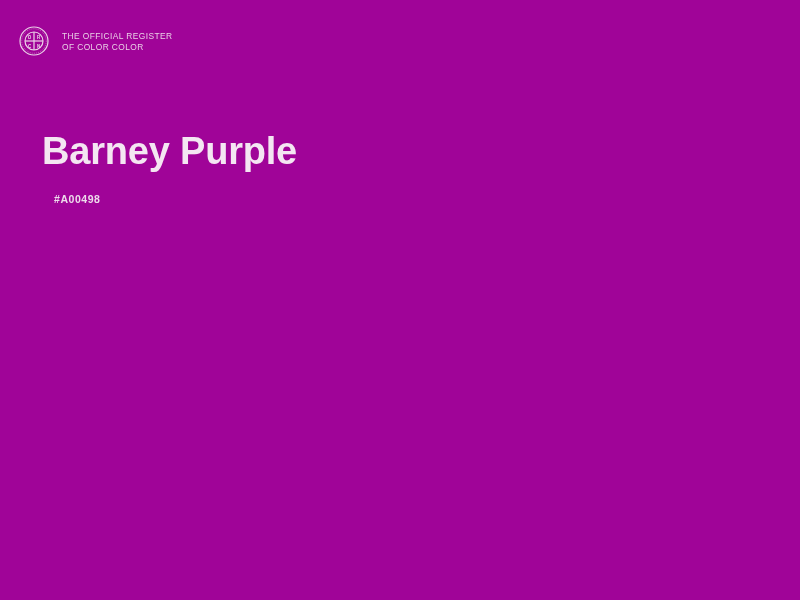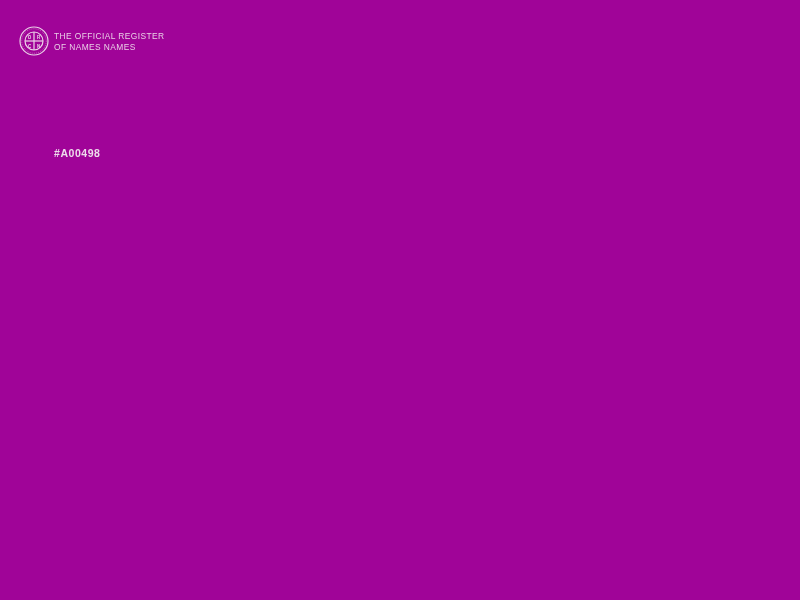--- a/index.html
+++ b/index.html
@@ -20,21 +20,21 @@
     background: #a00498;
   }
 
   
   #brand {
     position: absolute;
     left: 19px;
     top: 26px;
     display: flex;
     align-items: center;
-    gap: 5px;
+    gap: 13px;
   }
   #seal {
     width: 30px;
     height: 30px;
     flex: 0 0 30px;
     display: block;
   }
   #brand-text {
     display: flex;
     flex-direction: column;
@@ -97,22 +97,23 @@
 
         <text x="21" y="26.5" font-family="Liberation Sans, sans-serif" font-size="9" font-weight="bold" fill="#EBD4E8" text-anchor="middle">O</text>
         <text x="39" y="26.5" font-family="Liberation Sans, sans-serif" font-size="9" font-weight="bold" fill="#EBD4E8" text-anchor="middle">R</text>
         <text x="21" y="43" font-family="Liberation Sans, sans-serif" font-size="9" font-weight="bold" fill="#EBD4E8" text-anchor="middle">C</text>
         <text x="39" y="43" font-family="Liberation Sans, sans-serif" font-size="9" font-weight="bold" fill="#EBD4E8" text-anchor="middle">N</text>
       </svg>
     </span>
 
     <div id="brand-text">
       <span class="brand-line">THE OFFICIAL REGISTER</span>
-      <span class="brand-line">OF NAMES NAMES</span>
+      <span class="brand-line">OF COLOR COLOR</span>
     </div>
 
   </div>
 
   <div id="color-block">
+    <h1 id="color-name">Barney Purple</h1>
     <div id="color-hex">#A00498</div>
   </div>
 
 </div>
 
 </body></html>

